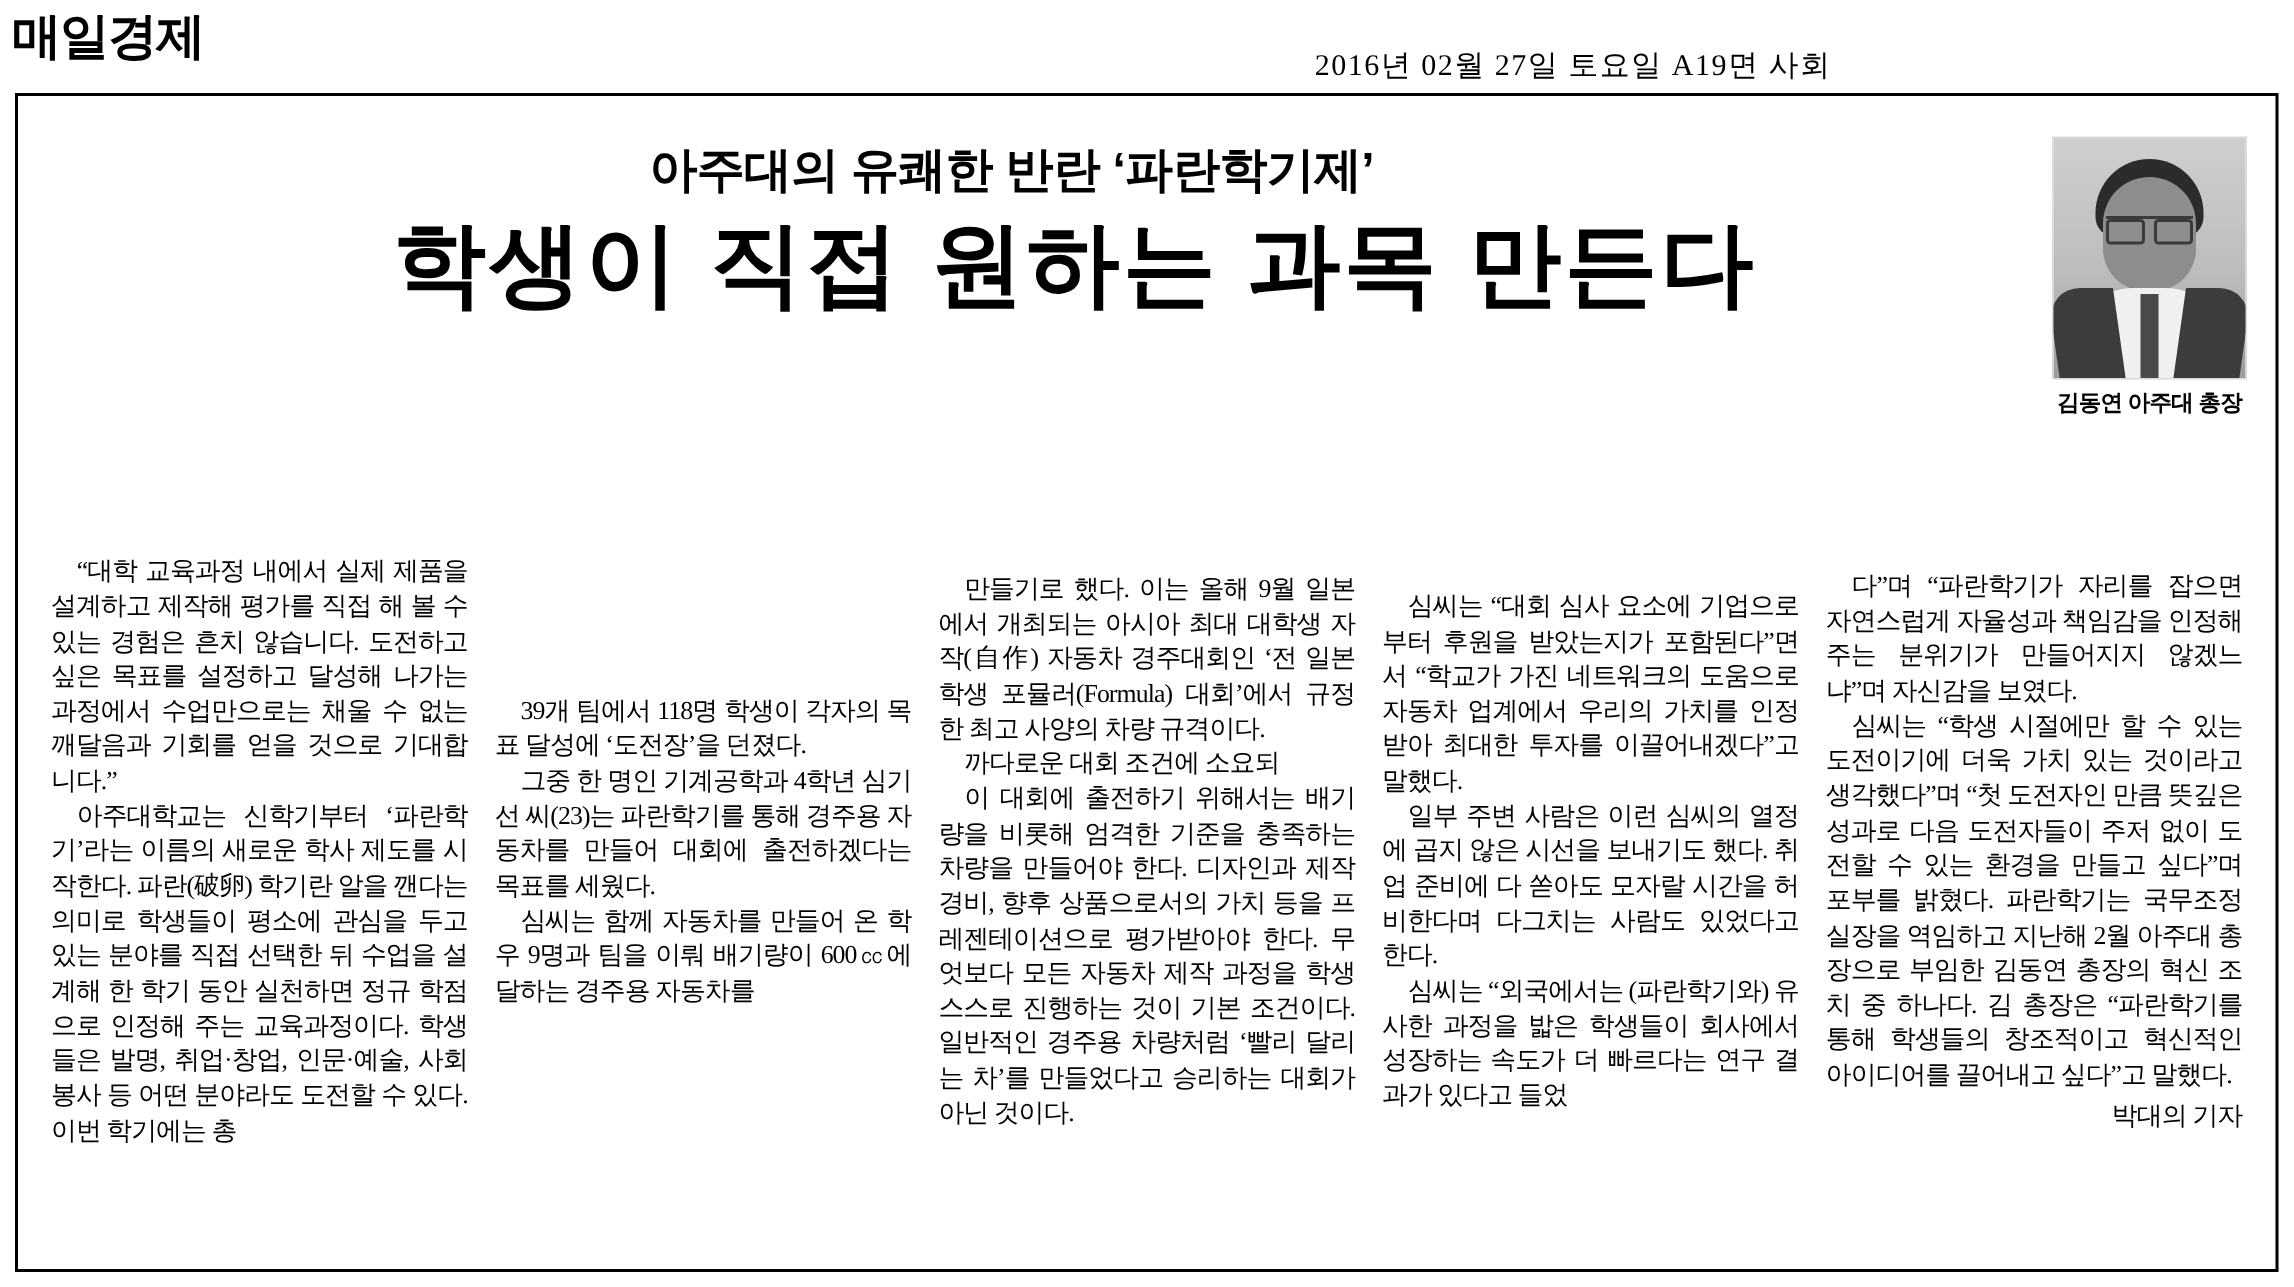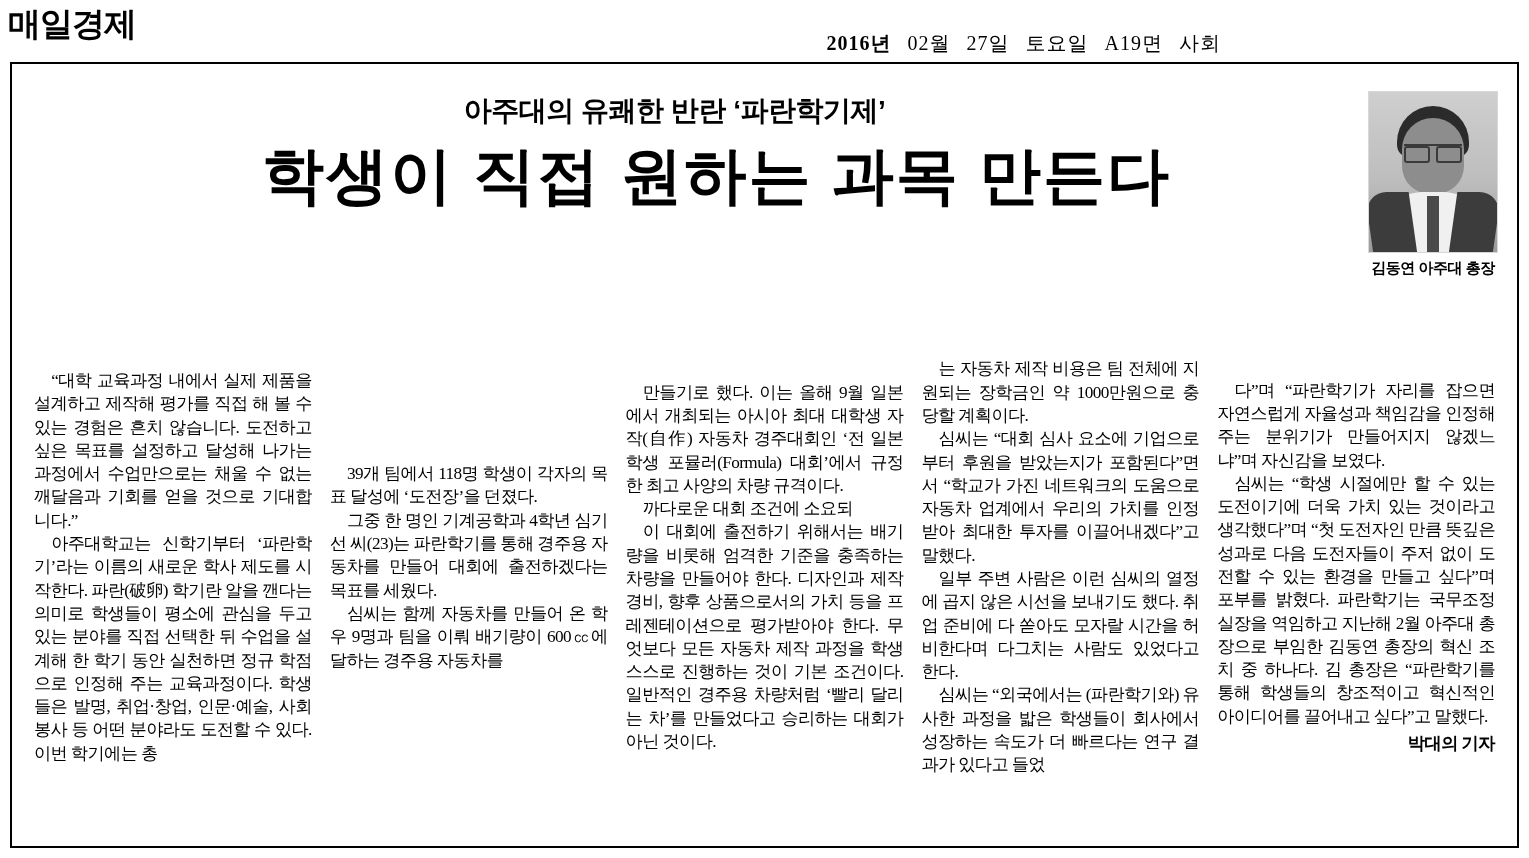--- a/index.html
+++ b/index.html
@@ -34,22 +34,22 @@
   }
   .dateline {
     position: absolute;
     right: 10px;
     top: 30px;
     font-family: "Liberation Serif", "DejaVu Serif", serif;
     font-size: 20px;
     letter-spacing: 1px;
     white-space: nowrap;
   }
-  .dateline span { margin-left: 10px; }
-  .dateline span:first-child { margin-left: 12px; font-weight: bold; }
+  .dateline span { }
+  .dateline span:first-child { margin-left: 12px; }
 
   
   .frame {
     position: absolute;
     left: 10px;
     top: 62px;
     width: 1509px;
     height: 786px;
     border: 2px solid #000;
     box-sizing: border-box;
@@ -63,21 +63,21 @@
 
   
   .kicker {
     position: absolute;
     left: 0;
     right: 0;
     top: 28px;
     text-align: center;
     font-family: "Liberation Sans", "DejaVu Sans", sans-serif;
     font-weight: bold;
-    font-size: 28px;
+    font-size: 32px;
     letter-spacing: -0.5px;
     padding-right: 180px;
   }
   .headline {
     position: absolute;
     left: 0;
     right: 0;
     top: 70px;
     text-align: center;
     font-family: "Liberation Sans", "DejaVu Sans", sans-serif;
@@ -186,21 +186,21 @@
     position: relative;
   }
   .col p {
     margin: 0;
     text-indent: 1em;
   }
   .col p.first { text-indent: 1em; }
   .byline {
     margin-top: 4px;
     text-align: right;
-    font-weight: bold;
+    font-weight: normal;
     letter-spacing: -0.5px;
   }
 </style>
 </head>
 <body>
 
 <div class="page">
 
   <div class="masthead">매일경제</div>
 
@@ -245,21 +245,20 @@
           <p>심씨는 함께 자동차를 만들어 온 학우 9명과 팀을 이뤄 배기량이 600㏄에 달하는 경주용 자동차를</p>
         </div>
 
         <div class="col">
           <p>만들기로 했다. 이는 올해 9월 일본에서 개최되는 아시아 최대 대학생 자작(自作) 자동차 경주대회인 ‘전 일본학생 포뮬러(Formula) 대회’에서 규정한 최고 사양의 차량 규격이다.</p>
           <p>까다로운 대회 조건에 소요되</p>
           <p>이 대회에 출전하기 위해서는 배기량을 비롯해 엄격한 기준을 충족하는 차량을 만들어야 한다. 디자인과 제작 경비, 향후 상품으로서의 가치 등을 프레젠테이션으로 평가받아야 한다. 무엇보다 모든 자동차 제작 과정을 학생 스스로 진행하는 것이 기본 조건이다. 일반적인 경주용 차량처럼 ‘빨리 달리는 차’를 만들었다고 승리하는 대회가 아닌 것이다.</p>
         </div>
 
         <div class="col">
-          <p>는 자동차 제작 비용은 팀 전체에 지원되는 장학금인 약 1000만원으로 충당할 계획이다.</p>
           <p>심씨는 “대회 심사 요소에 기업으로부터 후원을 받았는지가 포함된다”면서 “학교가 가진 네트워크의 도움으로 자동차 업계에서 우리의 가치를 인정받아 최대한 투자를 이끌어내겠다”고 말했다.</p>
           <p>일부 주변 사람은 이런 심씨의 열정에 곱지 않은 시선을 보내기도 했다. 취업 준비에 다 쏟아도 모자랄 시간을 허비한다며 다그치는 사람도 있었다고 한다.</p>
           <p>심씨는 “외국에서는 (파란학기와) 유사한 과정을 밟은 학생들이 회사에서 성장하는 속도가 더 빠르다는 연구 결과가 있다고 들었</p>
         </div>
 
         <div class="col">
           <p>다”며 “파란학기가 자리를 잡으면 자연스럽게 자율성과 책임감을 인정해 주는 분위기가 만들어지지 않겠느냐”며 자신감을 보였다.</p>
           <p>심씨는 “학생 시절에만 할 수 있는 도전이기에 더욱 가치 있는 것이라고 생각했다”며 “첫 도전자인 만큼 뜻깊은 성과로 다음 도전자들이 주저 없이 도전할 수 있는 환경을 만들고 싶다”며 포부를 밝혔다. 파란학기는 국무조정실장을 역임하고 지난해 2월 아주대 총장으로 부임한 김동연 총장의 혁신 조치 중 하나다. 김 총장은 “파란학기를 통해 학생들의 창조적이고 혁신적인 아이디어를 끌어내고 싶다”고 말했다.</p>
           <div class="byline">박대의 기자</div>
         </div>

